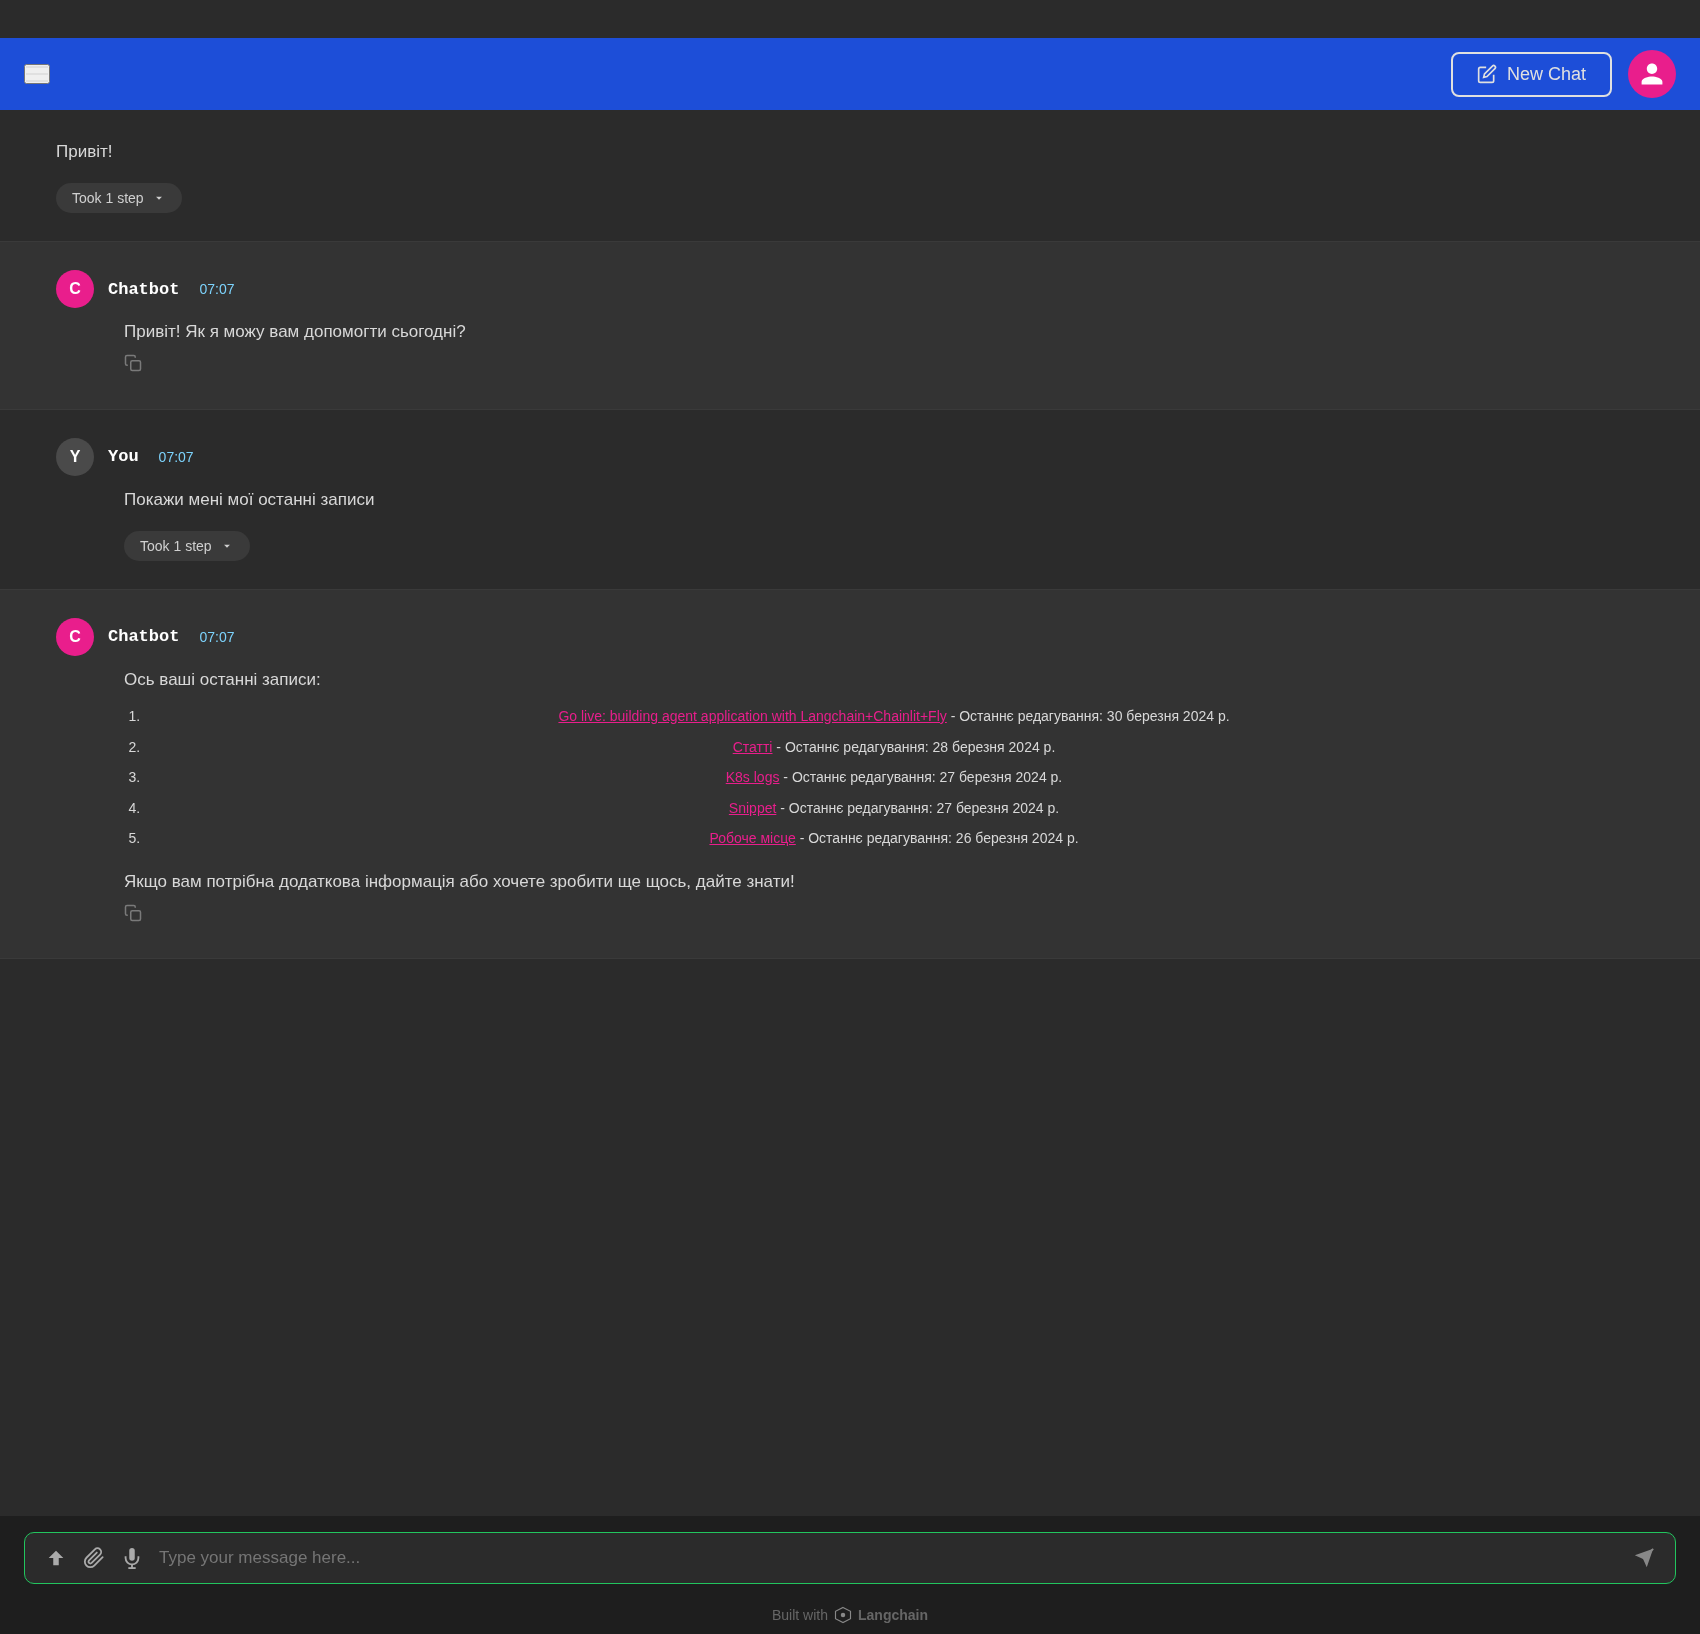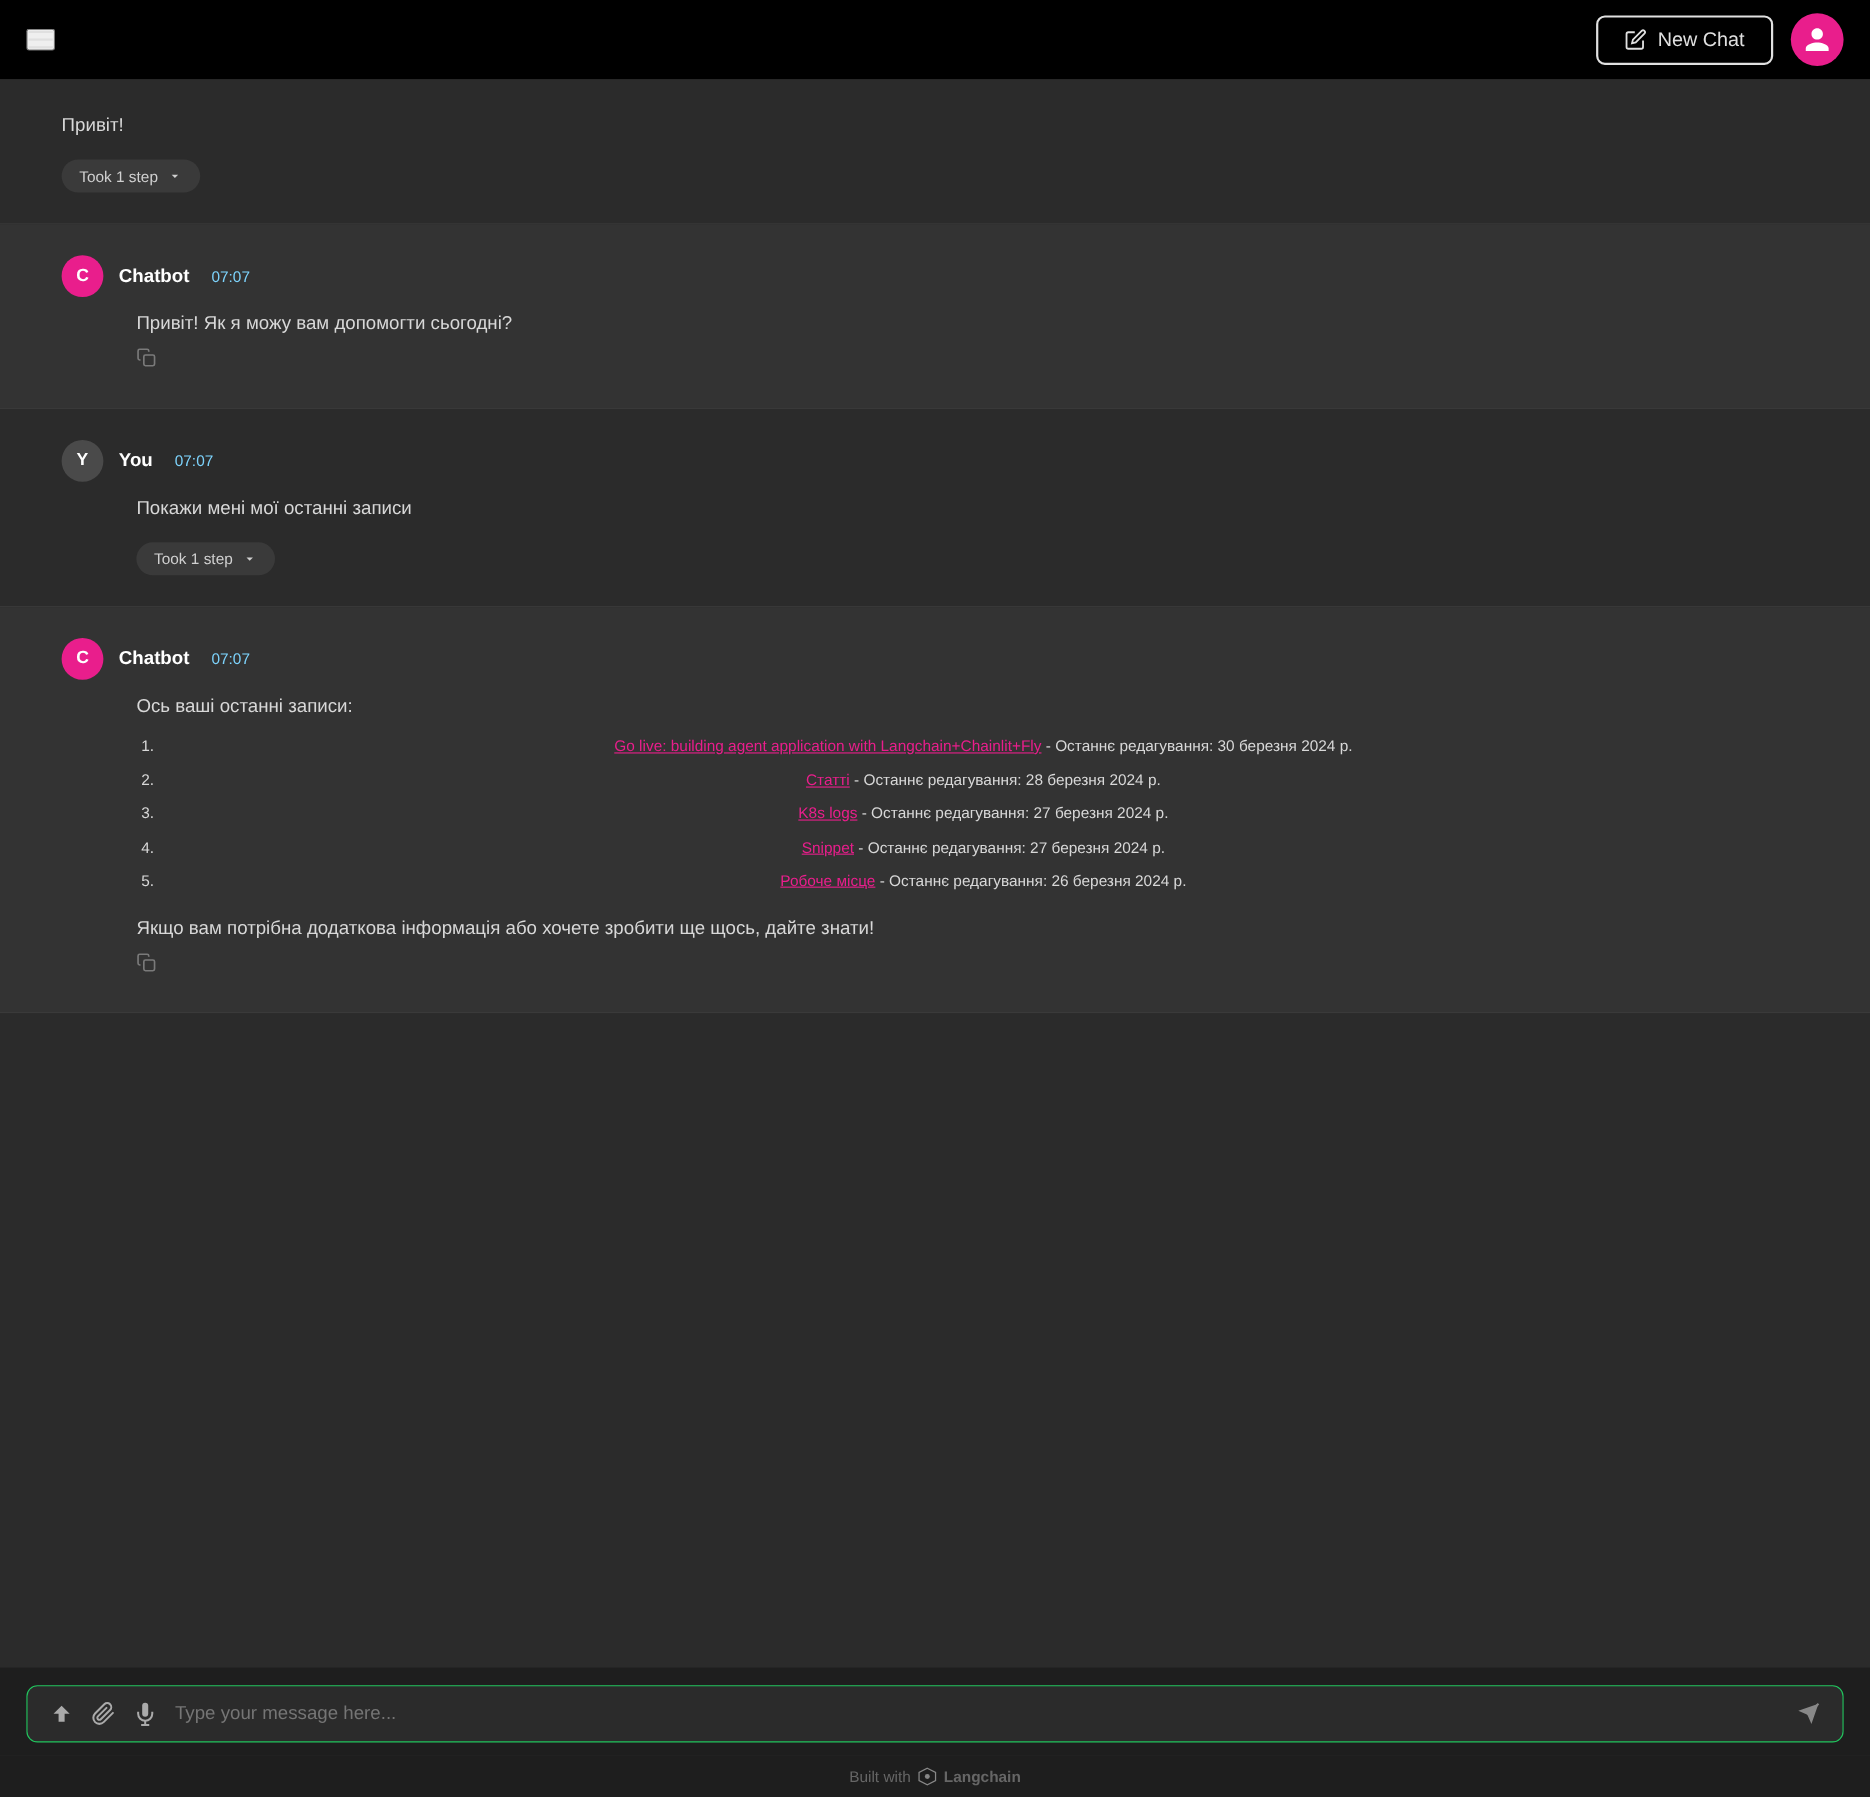--- a/index.html
+++ b/index.html
@@ -9,27 +9,28 @@
       font-family: -apple-system, BlinkMacSystemFont, 'Segoe UI', sans-serif;
       height: 1634px;
       width: 1700px;
       display: flex;
       flex-direction: column;
       overflow: hidden;
     }
 
     
     .header {
-      background: #000000;
+      background: #1d4ed8;
       height: 72px;
       display: flex;
       align-items: center;
       justify-content: space-between;
       padding: 0 24px;
       flex-shrink: 0;
+      margin-top: 38px;
     }
     .header-left {
       display: flex;
       align-items: center;
       gap: 20px;
     }
     .hamburger-icon {
       display: flex;
       flex-direction: column;
       gap: 5px;
@@ -136,20 +137,21 @@
       color: white;
     }
     .msg-avatar.user {
       background: #4a4a4a;
       color: white;
     }
     .msg-name {
       font-weight: bold;
       font-size: 17px;
       color: #ffffff;
+      font-family: Liberation Mono, monospace;
     }
     .msg-time {
       font-size: 14px;
       color: #7dd3fc;
       margin-left: 6px;
     }
     .msg-content {
       margin-left: 68px;
       font-size: 17px;
       line-height: 1.6;

